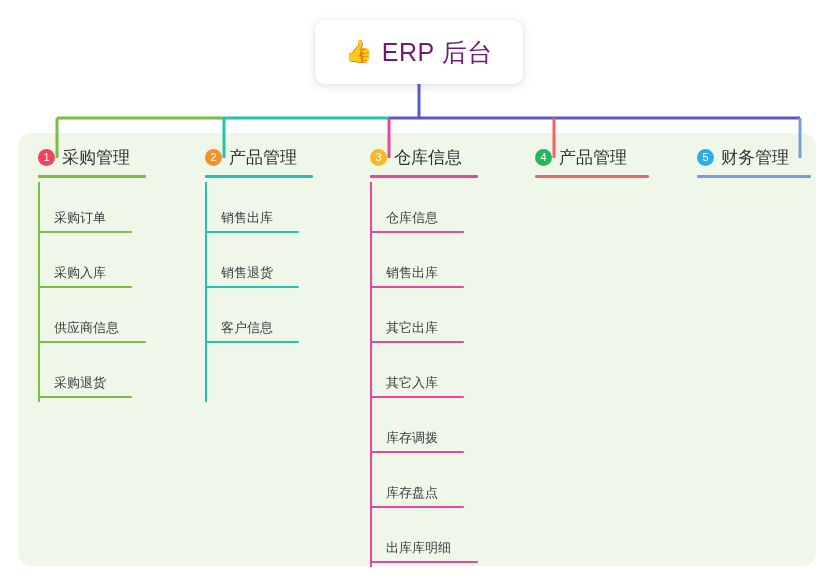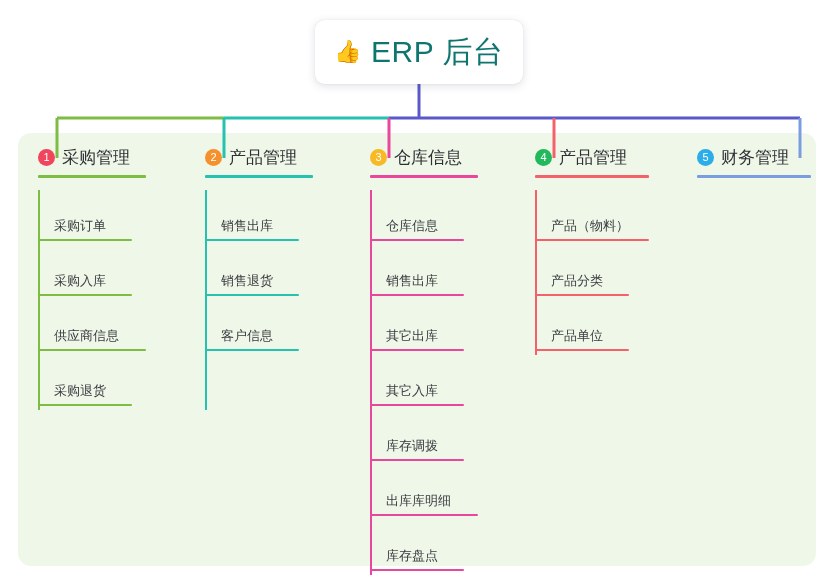--- a/index.html
+++ b/index.html
@@ -38,22 +38,22 @@
     gap: 9px;
     box-sizing: border-box;
   }
   #root-card .thumb {
     font-size: 22px;
     line-height: 1;
     display: inline-block;
     filter: saturate(1.05);
   }
   #root-card .root-title {
-    font-size: 30px;
-    color: #0f766e;
+    font-size: 25px;
+    color: #701a75;
     letter-spacing: 0.5px;
     white-space: nowrap;
   }
 
   
   #connectors {
     position: absolute;
     left: 0; top: 0;
     width: 839px;
     height: 588px;
@@ -99,21 +99,21 @@
     color: #2f3034;
   }
   .head-rule {
     height: 3px;
     margin-top: 7px;
     border-radius: 1px;
   }
 
   .children {
     position: relative;
-    margin-top: 12px;
+    margin-top: 4px;
   }
   
   .stem {
     position: absolute;
     left: 0;
     top: 0;
     width: 2px;
   }
   .child {
     position: relative;
@@ -233,50 +233,35 @@
           </div>
           <div class="child">
             <span class="child-label">其它入库</span>
             <div class="child-rule" style="background: rgb(233, 71, 156); width: 94px;"></div>
           </div>
           <div class="child">
             <span class="child-label">库存调拨</span>
             <div class="child-rule" style="background: rgb(233, 71, 156); width: 94px;"></div>
           </div>
           <div class="child">
+            <span class="child-label">库存盘点</span>
+            <div class="child-rule" style="background: rgb(233, 71, 156); width: 94px;"></div>
+          </div>
+          <div class="child">
             <span class="child-label">出库库明细</span>
             <div class="child-rule" style="background: rgb(233, 71, 156); width: 108px;"></div>
           </div>
-          <div class="child">
-            <span class="child-label">库存盘点</span>
-            <div class="child-rule" style="background: rgb(233, 71, 156); width: 94px;"></div>
-          </div>
         </div>
       </div>
       <div class="column" style="left: 535px;">
         <div class="col-head">
           <span class="badge" style="background: rgb(33, 185, 92);">4</span>
           <span class="col-title">产品管理</span>
         </div>
         <div class="head-rule" style="background: rgb(244, 97, 106); width: 114px;"></div>
-        <div class="children">
-          <div class="stem" style="background: rgb(244, 97, 106); height: 165px;"></div>
-          <div class="child">
-            <span class="child-label">产品（物料）</span>
-            <div class="child-rule" style="background: rgb(244, 97, 106); width: 114px;"></div>
-          </div>
-          <div class="child">
-            <span class="child-label">产品分类</span>
-            <div class="child-rule" style="background: rgb(244, 97, 106); width: 94px;"></div>
-          </div>
-          <div class="child">
-            <span class="child-label">产品单位</span>
-            <div class="child-rule" style="background: rgb(244, 97, 106); width: 94px;"></div>
-          </div>
-        </div>
       </div>
       <div class="column" style="left: 697px;">
         <div class="col-head">
           <span class="badge" style="background: rgb(43, 173, 234);">5</span>
           <span class="col-title">财务管理</span>
         </div>
         <div class="head-rule" style="background: rgb(122, 156, 224); width: 114px;"></div>
       </div>
     </div>
 

